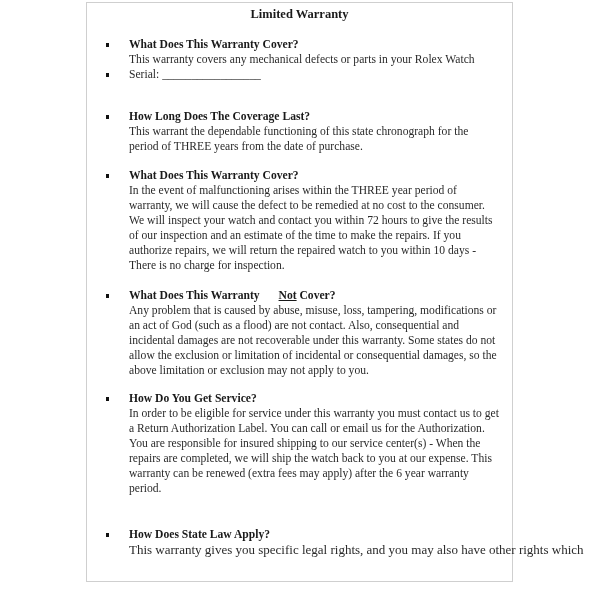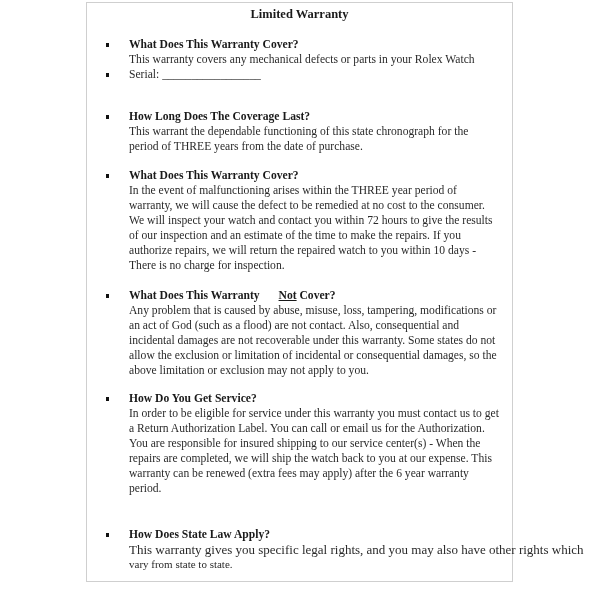--- a/index.html
+++ b/index.html
@@ -138,17 +138,14 @@
   </div>
 
   <div class="sec" style="top:524px;text-decoration:underline;">
     <div class="row">
         <span class="bullet"></span>
       <span class="text heading">How Does State Law Apply?</span>
       </div>
     <div class="row" style="font-size:13px;">
         <span class="text body-line">This warranty gives you specific legal rights, and you may also have other rights which</span>
       </div>
-    <div class="row" style="font-size:11px;">
-        <span class="text body-line">vary from state to state.</span>
-      </div>
   </div>
 </div>
 
 </body></html>

